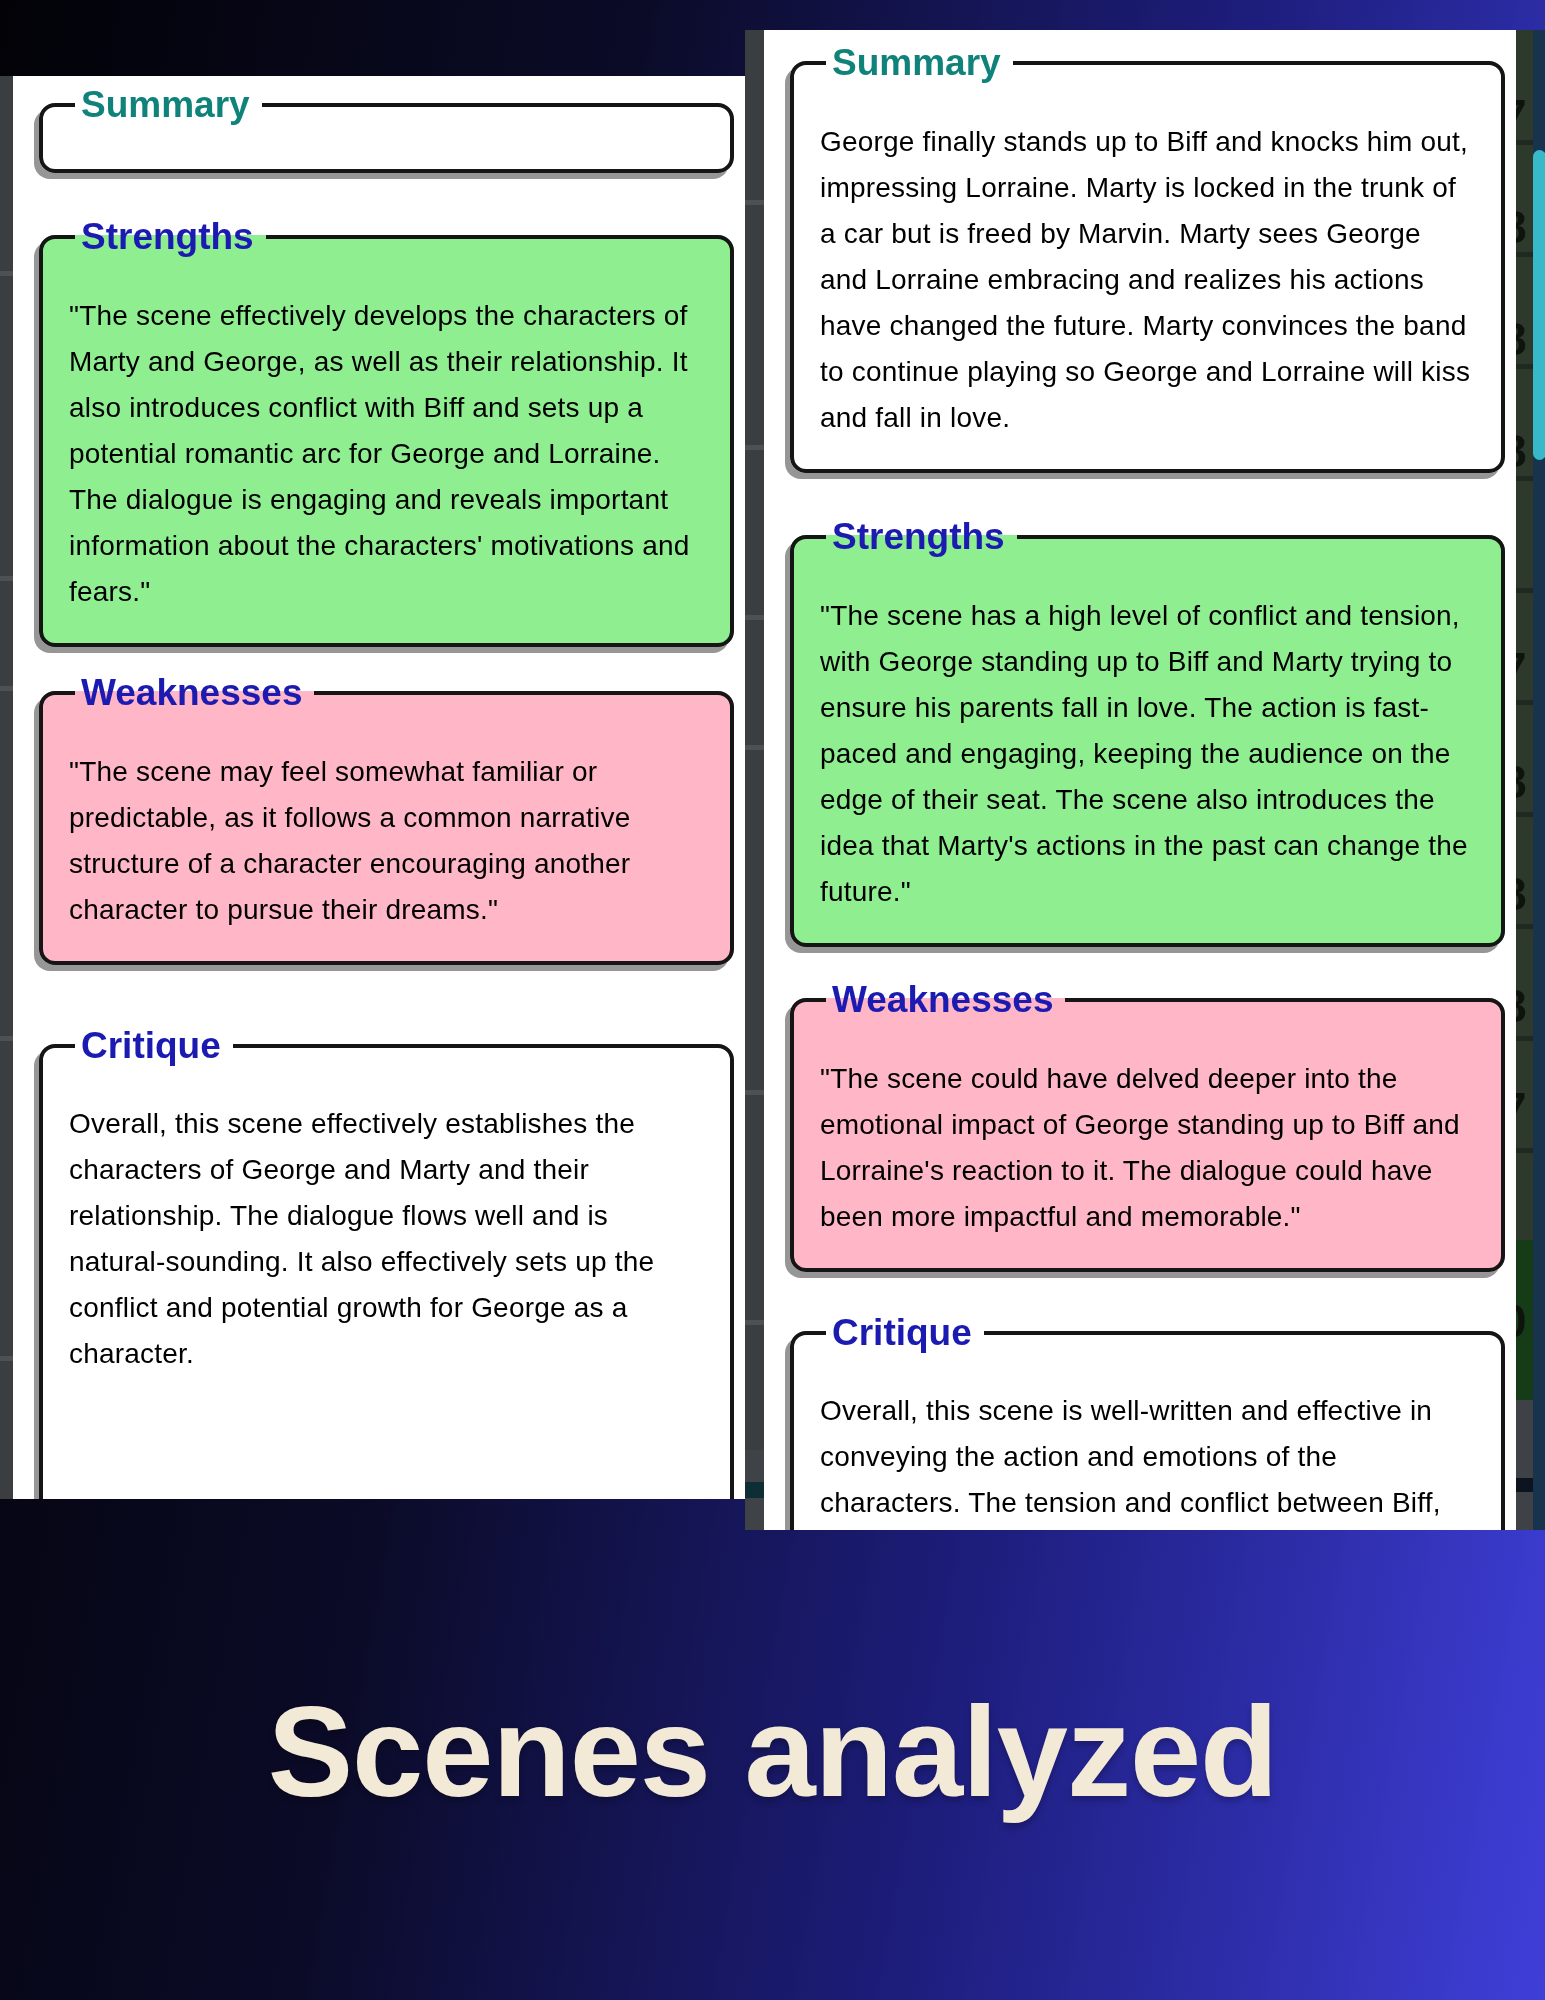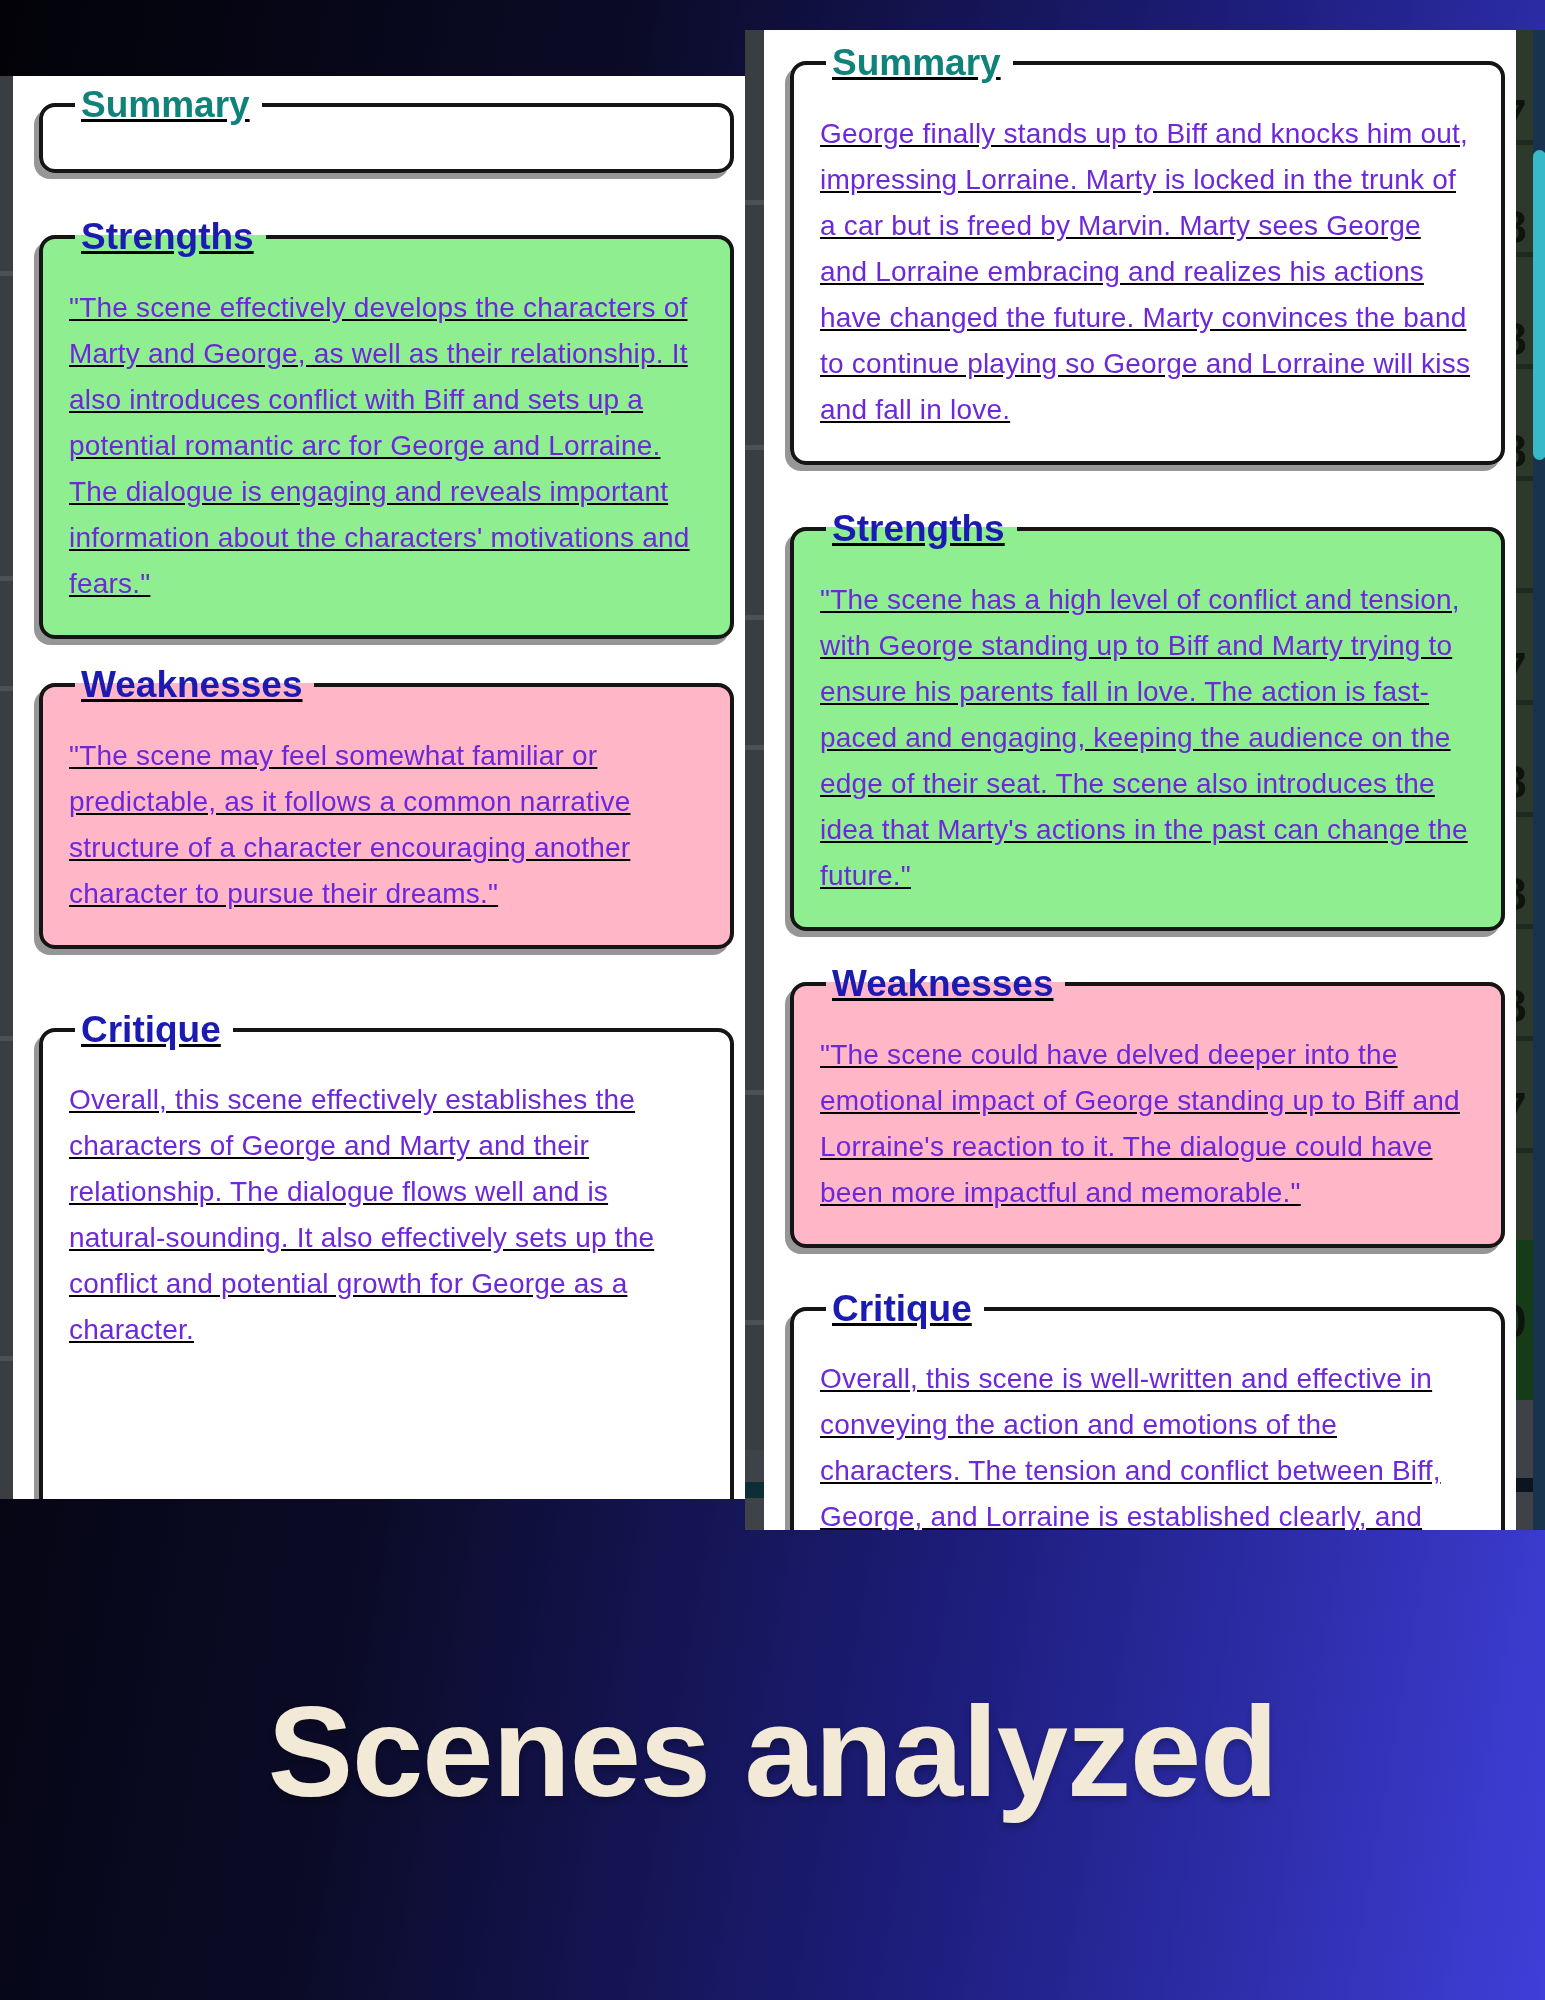--- a/index.html
+++ b/index.html
@@ -14,35 +14,35 @@
   .edge-strip{position:relative; background:#3a3e41; flex:0 0 auto; overflow:hidden;}
   .left-strip{width:13px;}
   .mid-strip{width:19px;}
   .score-strip{width:17px; background:#2d392b; position:relative; overflow:hidden; flex:0 0 auto;}
   .scroll-strip{width:12px; background:#17334d; position:relative; flex:0 0 auto; overflow:hidden;}
   .scroll-thumb{position:absolute; left:0; top:120px; width:13px; height:310px;
     border-radius:8px;}
   .strip-line{position:absolute; left:0; width:100%; height:5px; background:rgba(255,255,255,0.10);}
   .strip-block{position:absolute; left:0; width:100%;}
   .score-digit{position:absolute; left:-15px; font-size:46px; font-weight:bold; color:#0e140d; line-height:1;}
-  .shot-content{flex:1 1 auto; min-width:0; overflow:hidden;text-decoration:underline;}
+  .shot-content{flex:1 1 auto; min-width:0; overflow:hidden;}
   .shot-left .shot-content{padding-top:10px;}
   .shot-right .shot-content{padding-top:14px;}
   fieldset.card{
     border:4px solid #151515; border-radius:16px;
     margin:0 11px 0 26px; padding:16px 26px 28px 26px;
     box-shadow:-5px 6px 0 rgba(45,45,45,0.5);
     min-width:0; background:#fff;
   }
   fieldset.card.tall{min-height:460px;}
   legend.card-title{
     font-size:37px; font-weight:bold; line-height:1.05;
     padding:0 12px 0 6px; margin-left:6px;
   }
-  .card-text{margin:12px 0 0 0; font-size:28px; line-height:46px; color:#6d28d9; letter-spacing:0.2px;}
+  .card-text{margin:20px 0 0 0; font-size:28px; line-height:46px; color:#000000; letter-spacing:0.2px;}
   .caption{
     position:absolute; left:0; top:1682px; width:100%;
     text-align:center; font-size:128px; font-weight:bold; letter-spacing:-1px;
     line-height:1.1; text-shadow:0 4px 6px rgba(0,0,0,0.25);
   }
 </style>
 </head>
 <body>
 
 <div class="canvas">

